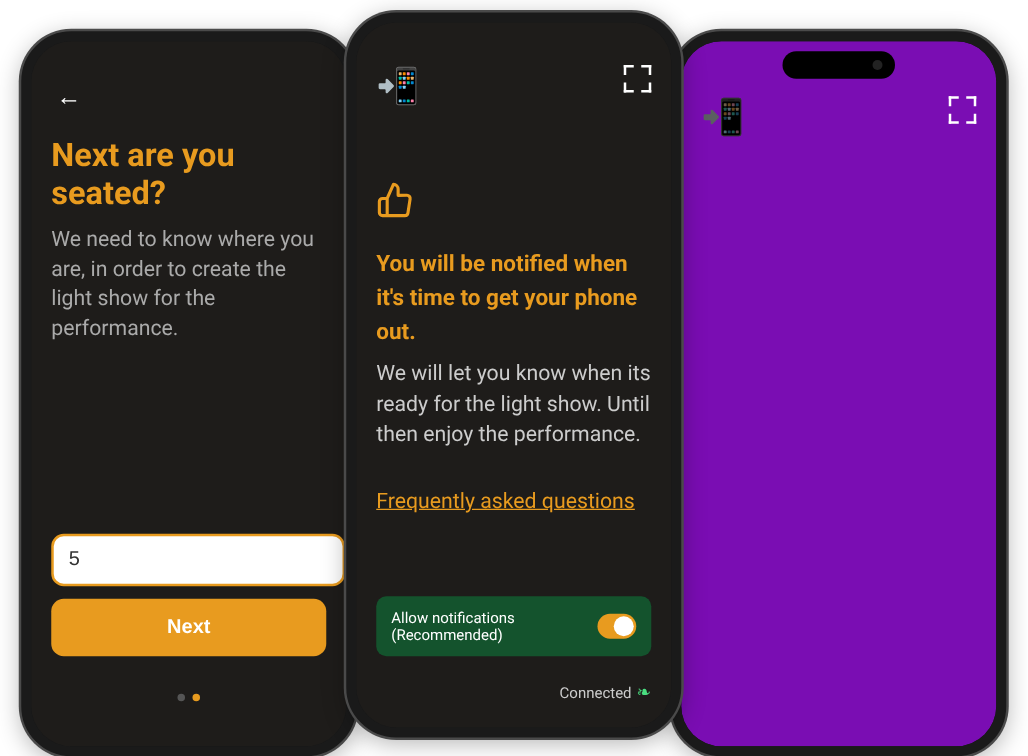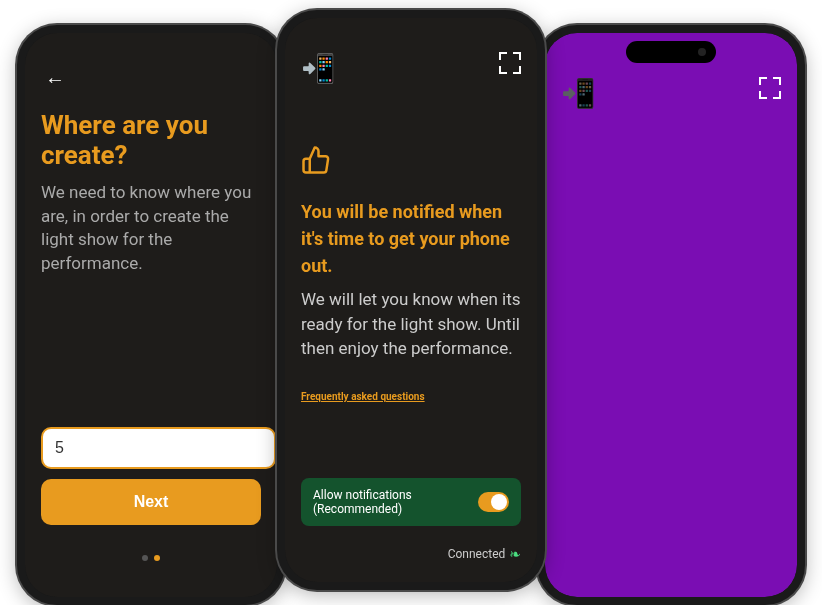--- a/index.html
+++ b/index.html
@@ -147,26 +147,25 @@
     line-height: 1.5;
     margin-bottom: 8px;
   }
   .body2 {
     color: #ccc;
     font-size: 17px;
     line-height: 1.45;
   }
   .faq-link {
     color: #e89b1f;
-    font-size: 10px;
+    font-size: 17px;
     text-decoration: underline;
     margin-top: 30px;
     display: inline-block;
     cursor: pointer;
-    font-weight: bold;
   }
   .notif-row {
     margin-top: auto;
     background: #14532d;
     border-radius: 8px;
     padding: 10px 12px;
     display: flex;
     align-items: center;
     justify-content: space-between;
   }
@@ -194,21 +193,21 @@
 </style>
 </head>
 <body>
 
 <div class="phone p1">
   <div class="notch-small"></div>
   <div class="screen">
     <div class="back-btn">
       <span style="font-size:20px;color:#fff;">←</span>
     </div>
-    <div class="heading1">Where are you create?</div>
+    <div class="heading1">Next are you seated?</div>
     <div class="body1">We need to know where you are, in order to create the light show for the performance.</div>
     <div class="inputs-row">
       <input class="seat-input" value="5" style="">
 
     </div>
     <button class="next-btn">Next</button>
     <div class="dots">
       <span class="dot"></span>
       <span class="dot active"></span>
     </div>

